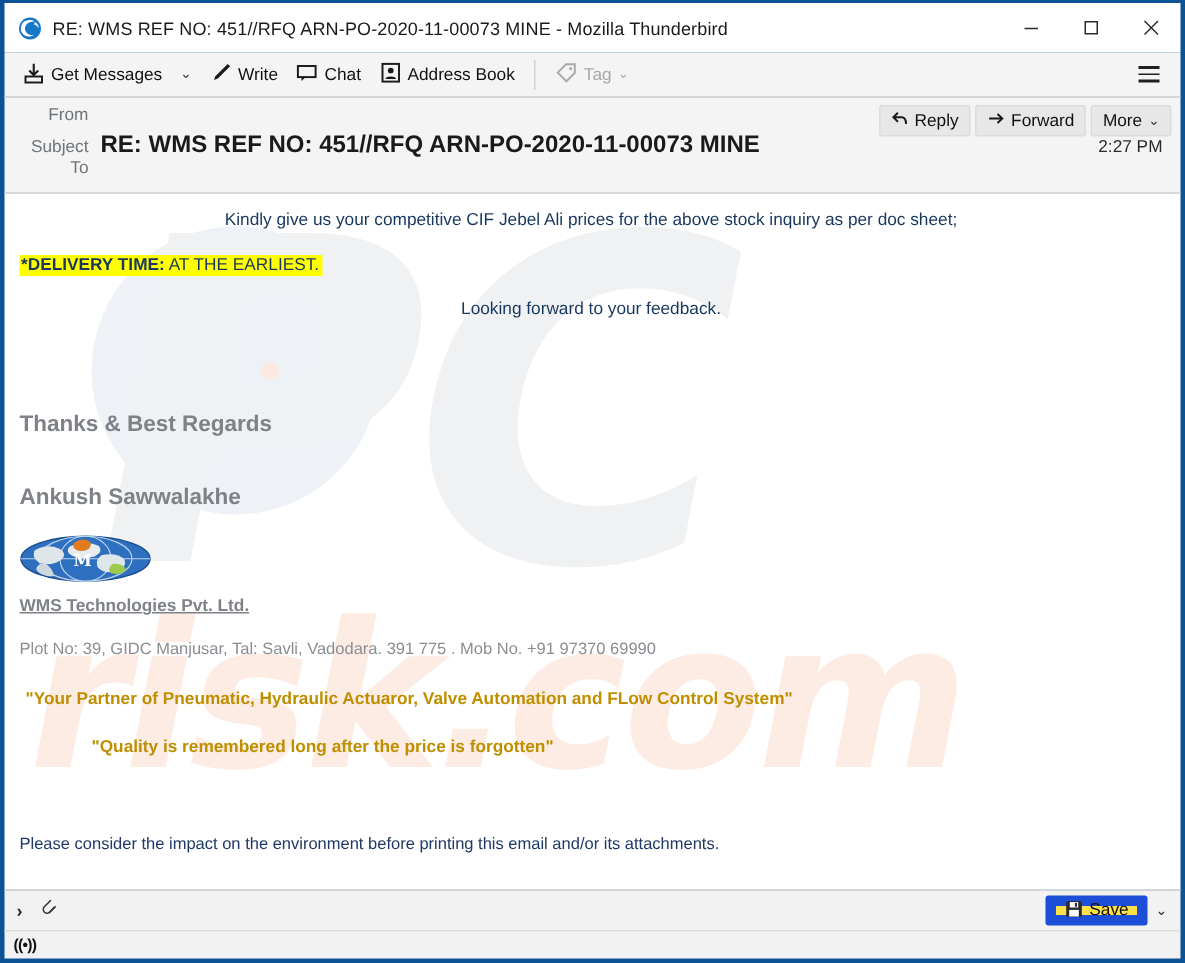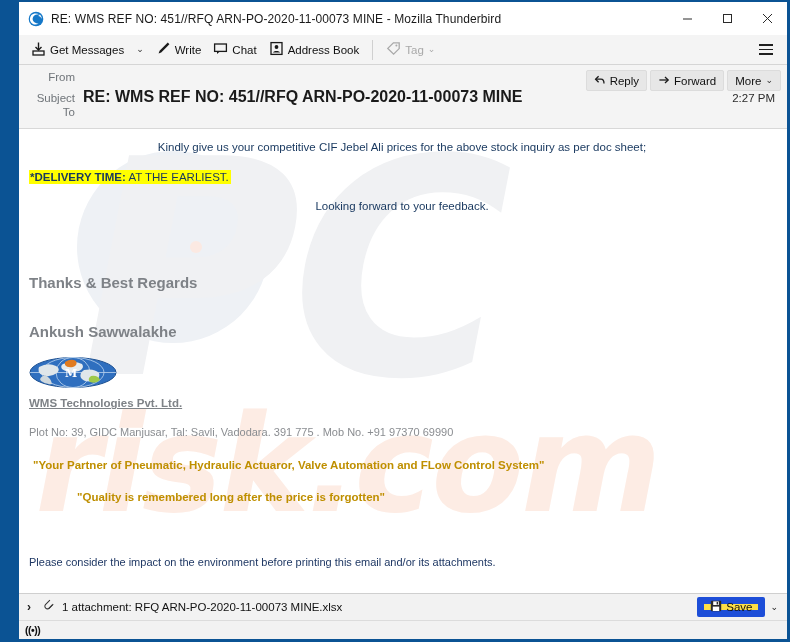--- a/index.html
+++ b/index.html
@@ -6,21 +6,21 @@
   html, body {
     width: 790px; height: 642px;
     font-family: "Liberation Sans", sans-serif;
     background: #ffffff;
     overflow: hidden;
   }
   #app {
     position: relative;
     width: 790px; height: 642px;
     background: #0b5394;
-    padding: 2px 3px 3px 19px;
+    padding: 2px 3px 3px 3px;
     display: flex; flex-direction: column;
   }
   
   .titlebar {
     height: 33px;
     background: #ffffff;
     display: flex; align-items: center;
     flex: 0 0 auto;
   }
   .tb-icon {
@@ -369,21 +369,20 @@
   </div>
 
   <div class="attachbar">
     <span class="chev">›</span>
     <span class="clip">
       <svg width="13" height="14" viewBox="0 0 13 14">
         <path d="M8.6 3.4 L4 8 c-1.2 1.2-1.2 3 0 4.1 1.1 1.1 2.9 1.1 4-0.1 l4.2-4.2" fill="none" stroke="#333" stroke-width="1.1" transform="translate(-1,-1) scale(0.92)"></path>
         <path d="M9.4 6.8 L5.6 10.6" fill="none" stroke="#333" stroke-width="1.1"></path>
       </svg>
     </span>
-    <span class="atext">1 attachment: RFQ ARN-PO-2020-11-00073 MINE.xlsx</span>
     <span class="spacer"></span>
     <span class="savebtn">
       <span>
         <svg width="12" height="12" viewBox="0 0 12 12">
           <rect x="0.8" y="0.8" width="10.4" height="10.4" rx="1" fill="#2b2b2b"></rect>
           <rect x="3.2" y="1.4" width="5.6" height="3.6" fill="#ffffff"></rect>
           <rect x="6.6" y="1.9" width="1.4" height="2.6" fill="#2b2b2b"></rect>
           <rect x="2.8" y="6.6" width="6.4" height="4.4" fill="#ffffff"></rect>
         </svg>
       </span>

